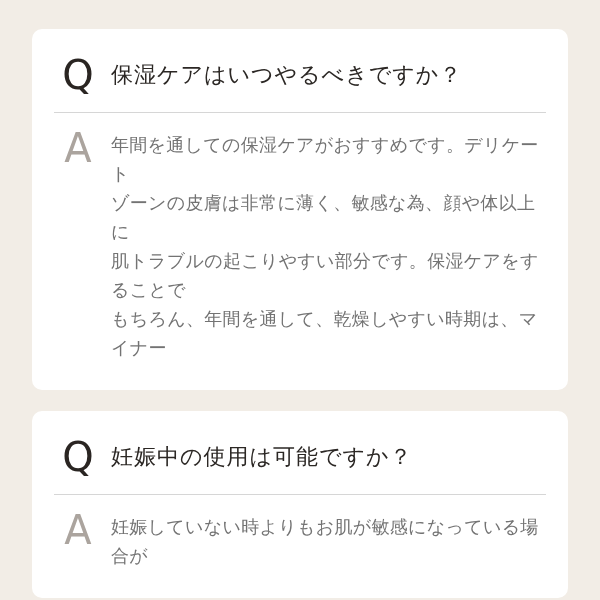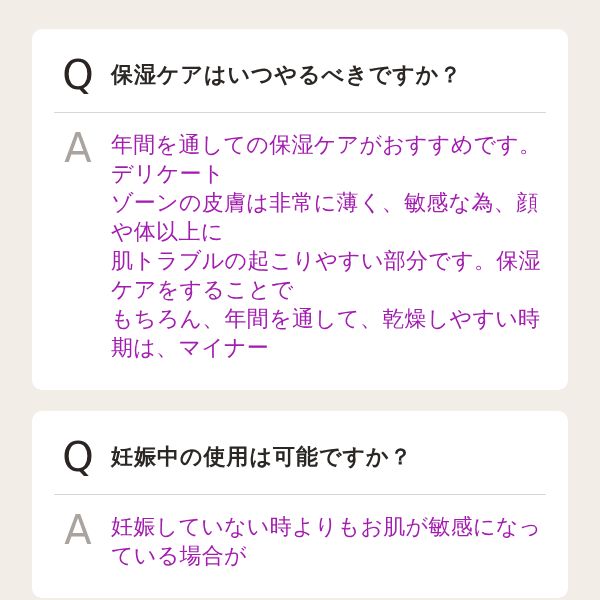--- a/index.html
+++ b/index.html
@@ -35,40 +35,40 @@
     line-height: 1;
     font-weight: 400;
     flex: 0 0 auto;
     width: 36px;
     text-align: center;
   }
   .q-letter { color: #2A2522; }
   .a-letter { color: #ABA49E; }
   .q-text {
     font-size: 22px;
-    font-weight: bold;
+    font-weight: normal;
     color: #2B2724;
     letter-spacing: 1px;
   }
   .divider {
     border: none;
     border-top: 1px solid #D6D6D6;
     margin: 17px 0 0 0;
     width: 100%;
   }
   .a-row {
     display: flex;
     align-items: flex-start;
     gap: 15px;
     padding: 15px 0 0 6px;
   }
   .a-text {
-    font-size: 22px;
+    font-size: 18px;
     line-height: 29px;
-    color: #a21caf;
+    color: #737373;
     letter-spacing: 0.3px;
     padding-top: 2px;
   }
   .a-line { display: block; }
 </style>
 </head>
 <body>
 
 <div class="page">
 

